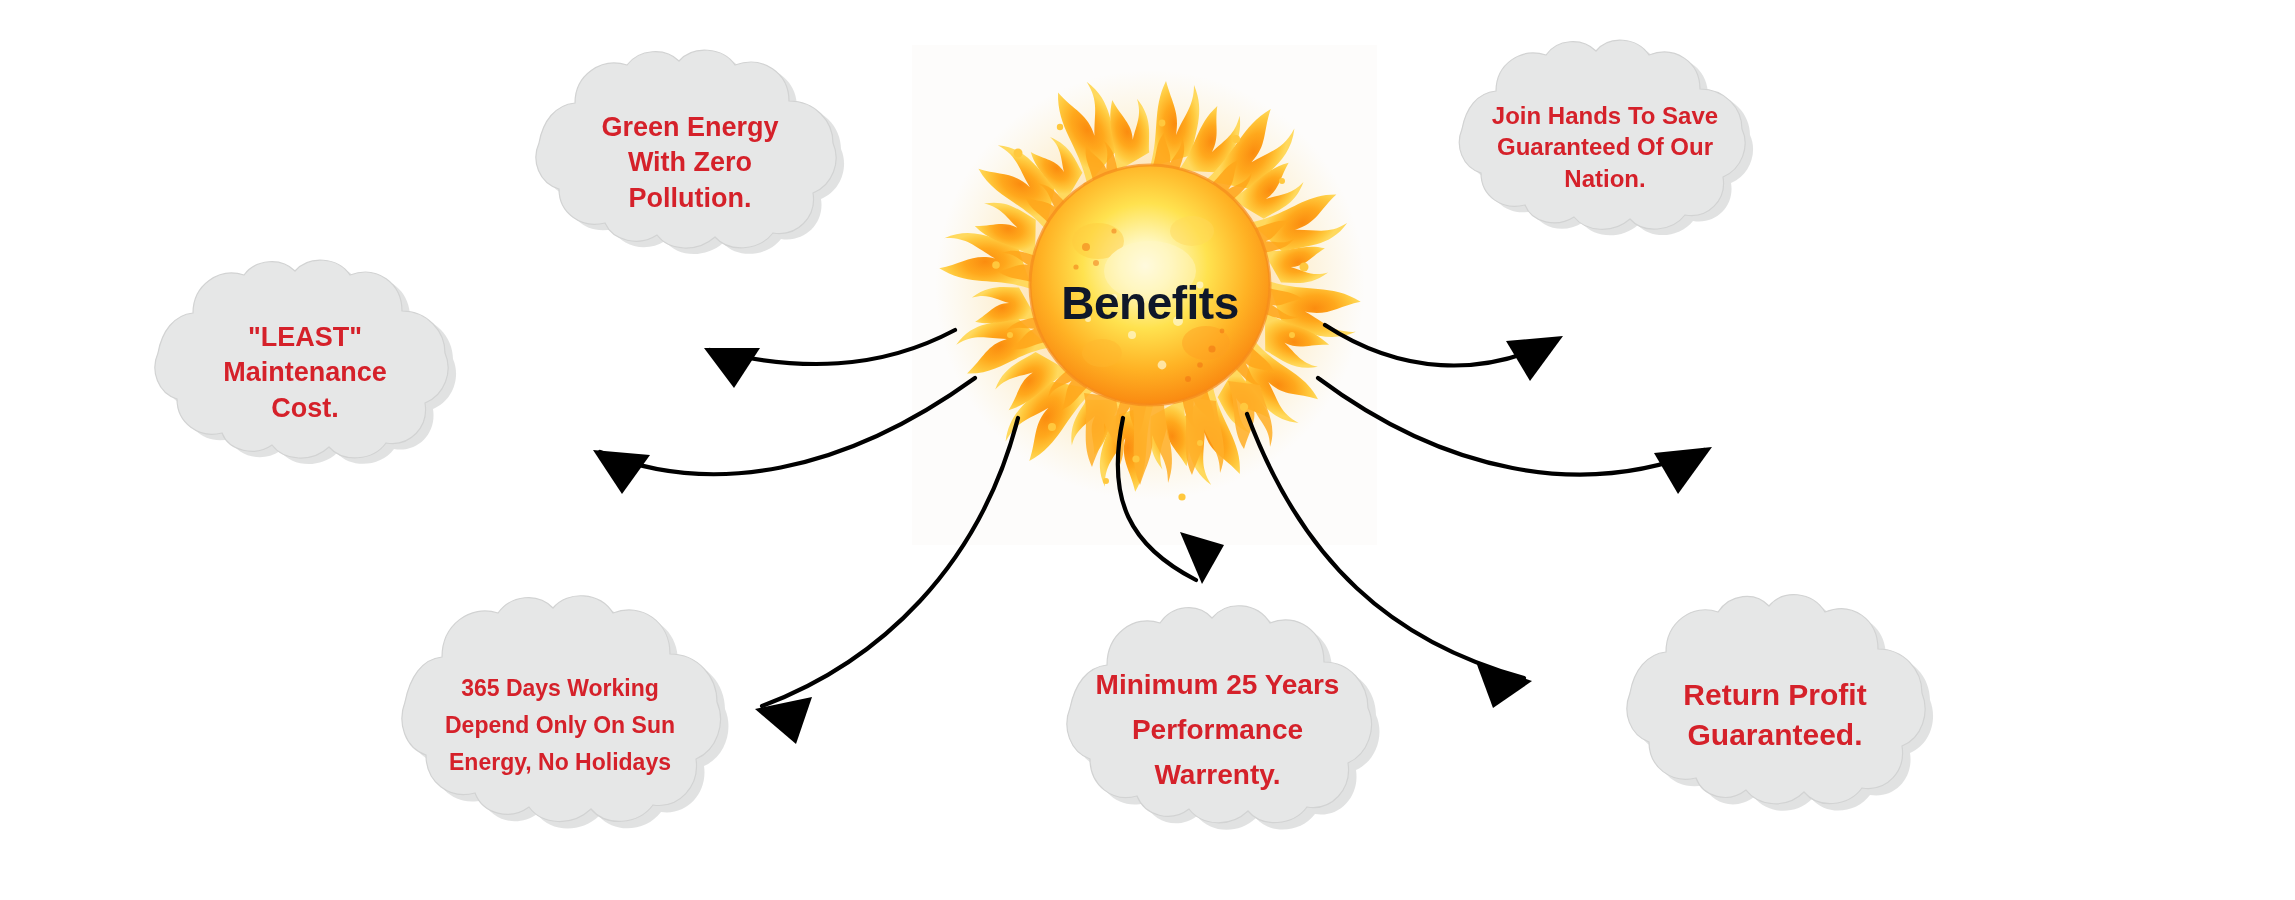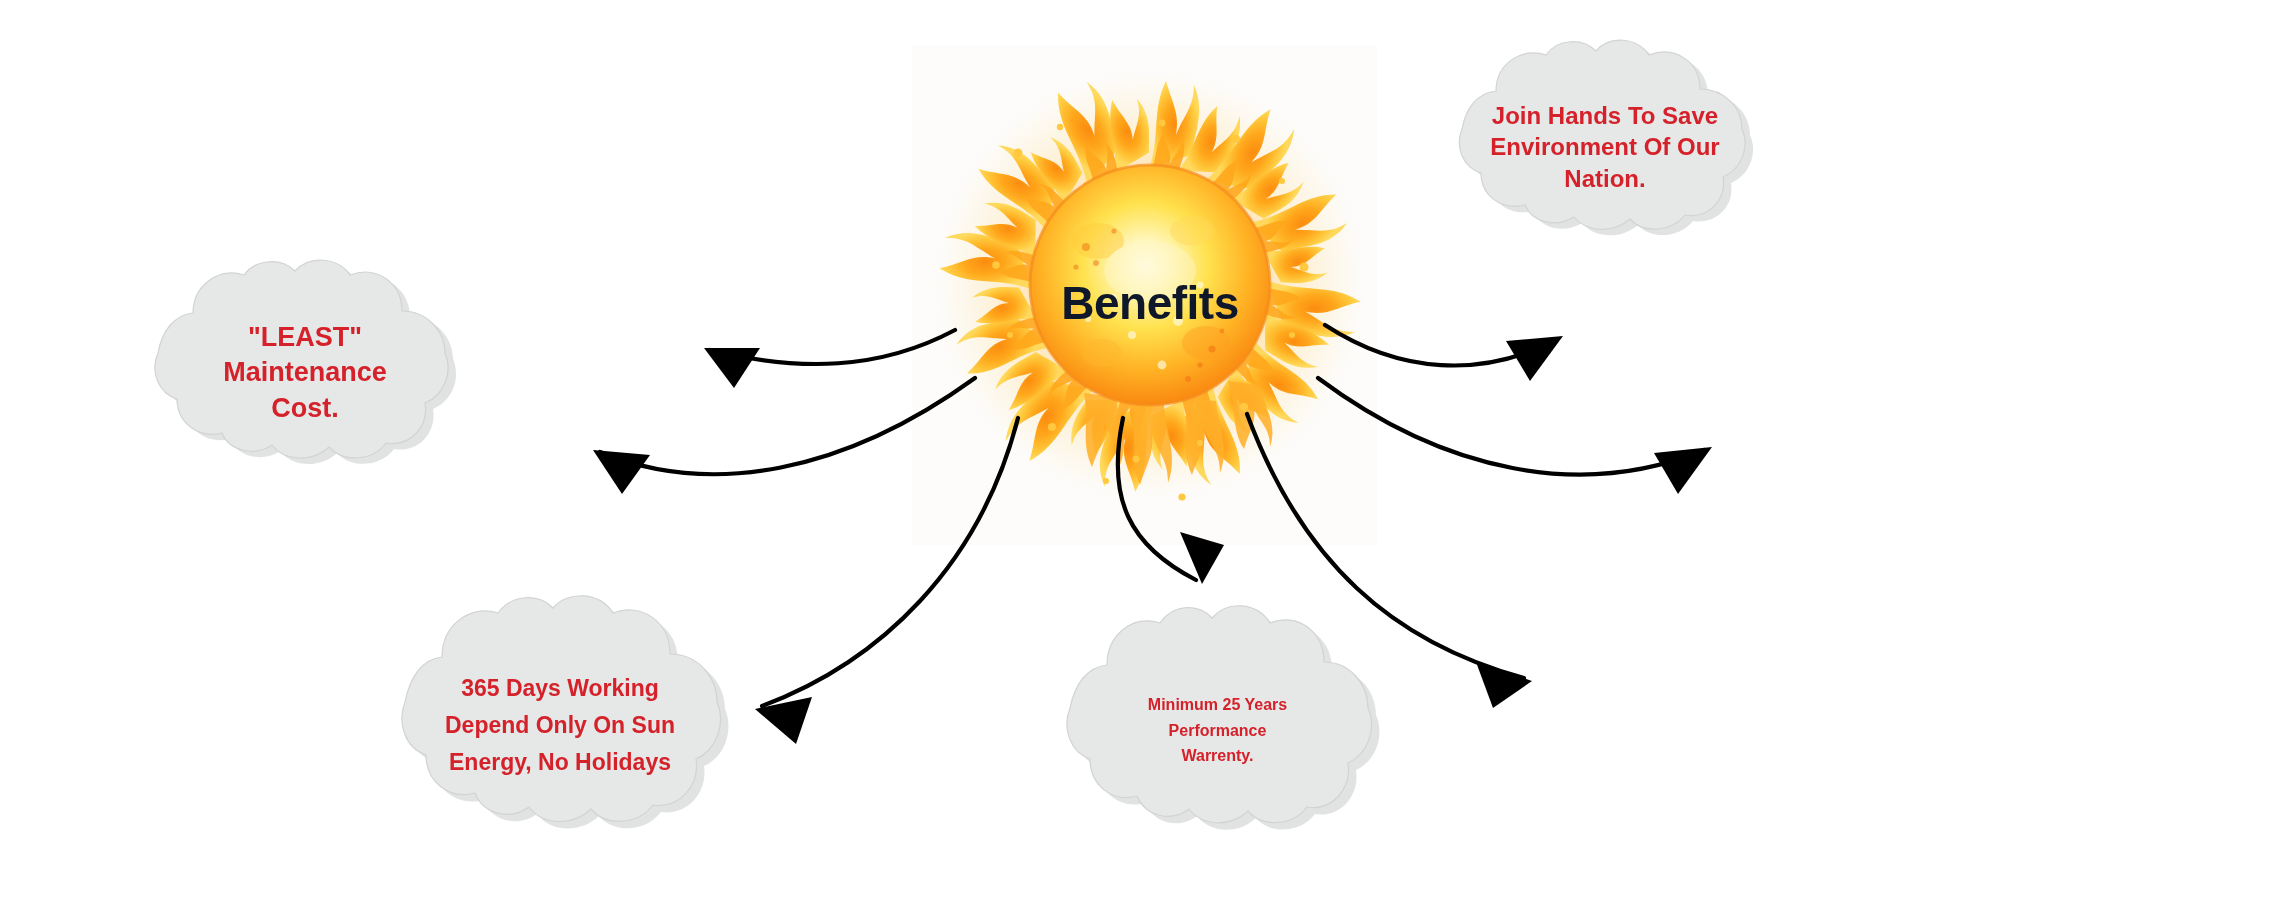--- a/index.html
+++ b/index.html
@@ -317,30 +317,41 @@
     <g>
       <path class="arrow-path" d="M 1325 325 C 1400 374, 1482 378, 1556 340"></path>
       <path class="arrow-head" d="M 1563 336 L 1506 341 L 1530 381 Z"></path>
     </g>
     <g>
       <path class="arrow-path" d="M 1318 378 C 1444 472, 1582 500, 1704 450"></path>
       <path class="arrow-head" d="M 1712 447 L 1654 453 L 1678 494 Z"></path>
     </g>
   </svg>
 
+  <div class="cloud" style="left:495px; top:45px; width:390px; height:235px;">
+    <svg class="cloud-svg" viewBox="0 0 390 235" preserveAspectRatio="none">
+      <g transform="translate(10,12)">
+        <path fill="#c9cacb" opacity="0.55" d="M78,52 C78,24 104,6 130,14 C142,-2 168,-4 182,10 C196,-6 226,-4 238,14 C266,4 292,22 292,50 C318,50 336,70 336,92 C344,110 336,134 316,142 C320,166 300,186 276,182 C262,200 232,202 218,186 C200,202 172,200 160,184 C142,196 116,190 108,172 C84,178 62,162 62,138 C42,132 34,110 42,92 C46,70 58,54 78,52 Z"></path>
+        <path fill="#e6e7e7" stroke="#d2d3d3" stroke-width="1.2" d="M70,46 C70,18 96,0 122,8 C134,-8 160,-10 174,4 C188,-12 218,-10 230,8 C258,-2 284,16 284,44 C310,44 328,64 328,86 C336,104 328,128 308,136 C312,160 292,180 268,176 C254,194 224,196 210,180 C192,196 164,194 152,178 C134,190 108,184 100,166 C76,172 54,156 54,132 C34,126 26,104 34,86 C38,64 50,48 70,46 Z"></path>
+      </g>
+    </svg>
+    <div class="cloud-text" style="font-size:27px;">Green Energy
+With Zero
+Pollution.</div>
+  </div>
 
   <div class="cloud" style="left:1420px; top:35px; width:370px; height:225px;">
     <svg class="cloud-svg" viewBox="0 0 370 225" preserveAspectRatio="none">
       <g transform="translate(10,12)">
         <path fill="#c9cacb" opacity="0.55" d="M74,50 C74,23 99,6 124,14 C135,-2 160,-4 174,10 C187,-6 215,-4 227,14 C253,4 278,21 278,48 C303,48 320,67 320,88 C328,105 320,128 301,136 C305,159 286,178 263,174 C250,191 221,193 208,178 C191,193 164,191 152,176 C135,187 110,182 103,164 C80,170 59,155 59,132 C40,126 33,105 40,88 C44,67 55,52 74,50 Z"></path>
         <path fill="#e6e7e7" stroke="#d2d3d3" stroke-width="1.2" d="M66,44 C66,17 91,0 116,8 C127,-8 152,-10 166,4 C179,-12 207,-10 219,8 C245,-2 270,15 270,42 C295,42 312,61 312,82 C320,99 312,122 293,130 C297,153 278,172 255,168 C242,185 213,187 200,172 C183,187 156,185 144,170 C127,181 102,176 95,158 C72,164 51,149 51,126 C32,120 25,99 32,82 C36,61 47,46 66,44 Z"></path>
       </g>
     </svg>
     <div class="cloud-text" style="font-size:24px;">Join Hands To Save
-Environment Of Our
+Guaranteed Of Our
 Nation.</div>
   </div>
 
   <div class="cloud" style="left:115px; top:255px; width:380px; height:235px;">
     <svg class="cloud-svg" viewBox="0 0 380 235" preserveAspectRatio="none">
       <g transform="translate(10,12)">
         <path fill="#c9cacb" opacity="0.55" d="M76,52 C76,24 102,6 127,14 C139,-2 164,-4 178,10 C192,-6 221,-4 233,14 C260,4 285,22 285,50 C310,50 328,70 328,92 C336,110 328,134 308,142 C312,166 293,186 269,182 C256,200 226,202 212,186 C195,202 167,200 155,184 C138,196 112,190 105,172 C82,178 60,162 60,138 C41,132 33,110 41,92 C45,70 57,54 76,52 Z"></path>
         <path fill="#e6e7e7" stroke="#d2d3d3" stroke-width="1.2" d="M68,46 C68,18 94,0 119,8 C131,-8 156,-10 170,4 C184,-12 213,-10 225,8 C252,-2 277,16 277,44 C302,44 320,64 320,86 C328,104 320,128 300,136 C304,160 285,180 261,176 C248,194 218,196 204,180 C187,196 159,194 147,178 C130,190 104,184 97,166 C74,172 52,156 52,132 C33,126 25,104 33,86 C37,64 49,48 68,46 Z"></path>
       </g>
     </svg>
@@ -362,19 +373,29 @@
 Energy, No Holidays</div>
   </div>
 
   <div class="cloud" style="left:1030px; top:600px; width:375px; height:260px;">
     <svg class="cloud-svg" viewBox="0 0 375 260" preserveAspectRatio="none">
       <g transform="translate(10,14)">
         <path fill="#c9cacb" opacity="0.55" d="M75,58 C75,27 102,7 128,16 C140,-2 166,-5 180,11 C195,-7 225,-5 238,16 C265,5 292,24 292,55 C318,55 336,77 336,101 C345,121 336,147 316,156 C320,182 300,204 275,200 C261,219 230,221 216,204 C198,221 170,219 157,202 C139,216 113,209 105,189 C80,196 58,178 58,152 C38,145 30,121 38,101 C43,77 55,60 75,58 Z"></path>
         <path fill="#e6e7e7" stroke="#d2d3d3" stroke-width="1.2" d="M67,51 C67,20 94,0 120,9 C132,-9 158,-12 172,4 C187,-14 217,-12 230,9 C257,-2 284,17 284,48 C310,48 328,70 328,94 C337,114 328,140 308,149 C312,175 292,197 267,193 C253,212 222,214 208,197 C190,214 162,212 149,195 C131,209 105,202 97,182 C72,189 50,171 50,145 C30,138 22,114 30,94 C35,70 47,53 67,51 Z"></path>
       </g>
     </svg>
-    <div class="cloud-text wide-lines" style="font-size:16px;">Minimum 25 Years
+    <div class="cloud-text wide-lines" style="font-size:28px;">Minimum 25 Years
 Performance
 Warrenty.</div>
   </div>
 
+  <div class="cloud" style="left:1590px; top:590px; width:370px; height:250px;">
+    <svg class="cloud-svg" viewBox="0 0 370 250" preserveAspectRatio="none">
+      <g transform="translate(10,13)">
+        <path fill="#c9cacb" opacity="0.55" d="M74,56 C74,26 101,7 126,16 C138,-2 163,-5 177,10 C191,-7 220,-5 233,16 C260,5 286,23 286,53 C312,53 330,74 330,97 C338,117 330,142 310,150 C314,175 295,196 270,192 C256,211 226,213 212,196 C195,213 167,211 154,194 C136,208 111,201 104,182 C79,188 57,171 57,146 C38,139 30,117 38,97 C42,74 55,58 74,56 Z"></path>
+        <path fill="#e6e7e7" stroke="#d2d3d3" stroke-width="1.2" d="M66,49 C66,19 93,0 118,9 C130,-9 155,-12 169,3 C183,-14 212,-12 225,9 C252,-2 278,16 278,46 C304,46 322,67 322,90 C330,110 322,135 302,143 C306,168 287,189 262,185 C248,204 218,206 204,189 C187,206 159,204 146,187 C128,201 103,194 96,175 C71,181 49,164 49,139 C30,132 22,110 30,90 C34,67 47,51 66,49 Z"></path>
+      </g>
+    </svg>
+    <div class="cloud-text" style="font-size:30px;">Return Profit
+Guaranteed.</div>
+  </div>
 
 </div>
 
 </body></html>

